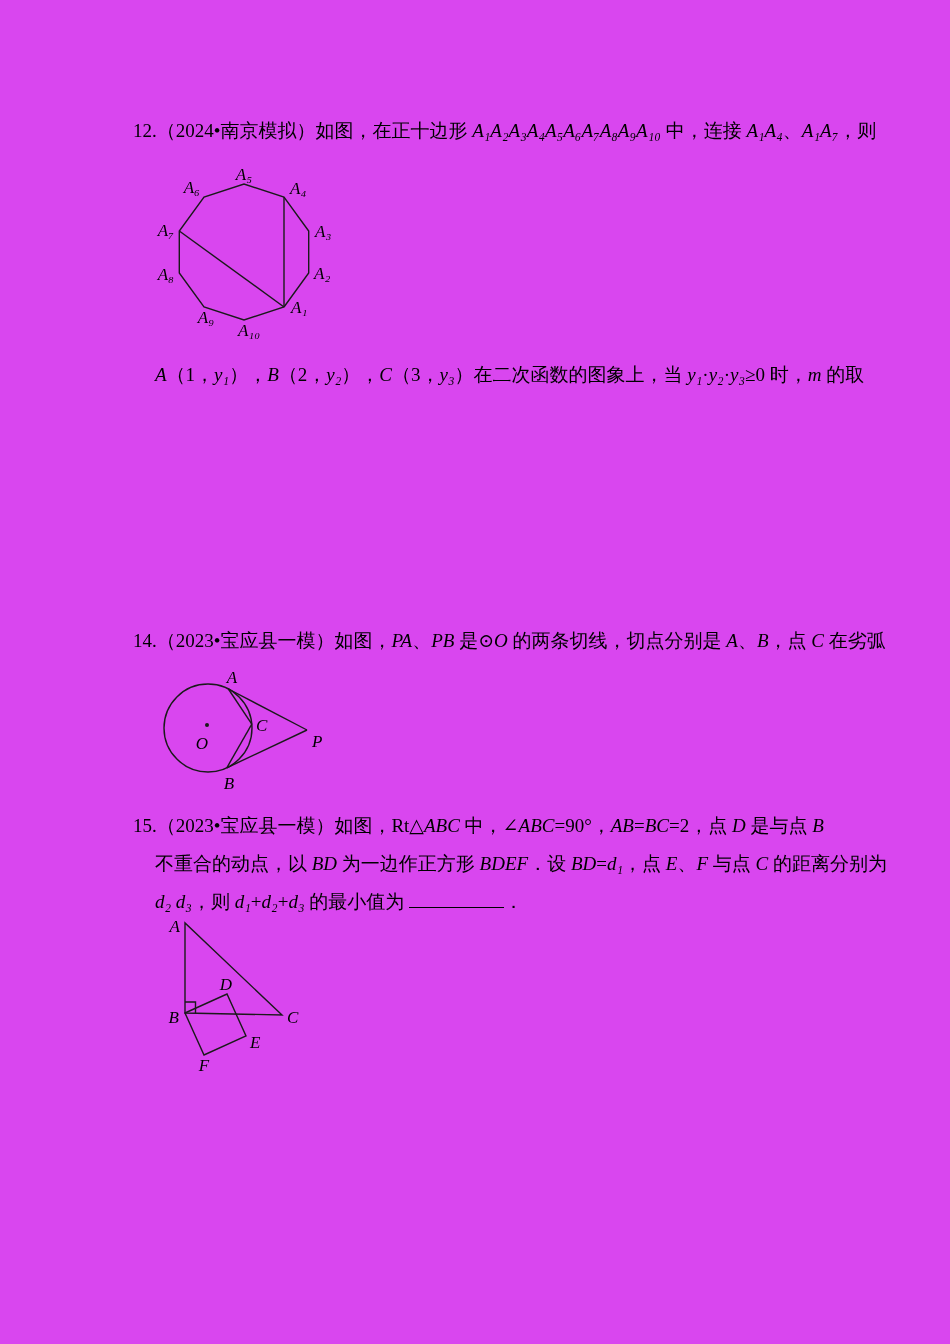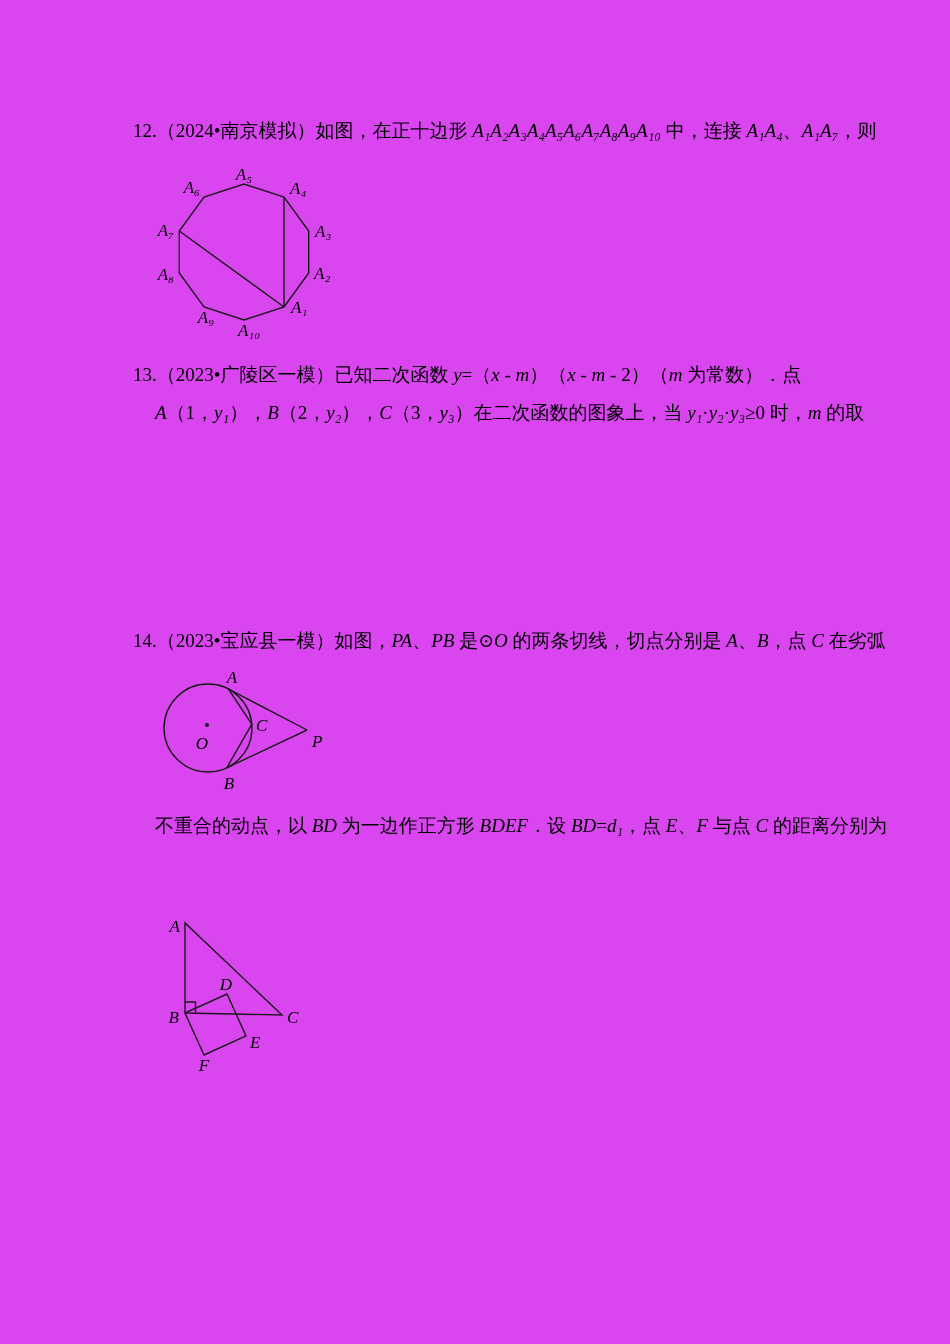--- a/index.html
+++ b/index.html
@@ -61,21 +61,20 @@
     <text x="290" y="194" text-anchor="start">A₄</text>
     <text x="244" y="180" text-anchor="middle">A₅</text>
     <text x="200" y="193" text-anchor="end">A₆</text>
     <text x="174" y="236" text-anchor="end">A₇</text>
     <text x="174" y="280" text-anchor="end">A₈</text>
     <text x="206" y="323" text-anchor="middle">A₉</text>
     <text x="249" y="336" text-anchor="middle">A₁₀</text>
   </svg>
 
   <div id="p13" class="prob">
-      <div class="line"><span class="rm">13.（2023•广陵区一模）已知二次函数 </span><span class="it">y</span><span class="rm">=（</span><span class="it">x</span><span class="rm"> - </span><span class="it">m</span><span class="rm">）（</span><span class="it">x</span><span class="rm"> - </span><span class="it">m</span><span class="rm"> - 2）（</span><span class="it">m</span><span class="rm"> 为常数）．点</span></div>
       <div class="line cont"><span class="it">A</span><span class="rm">（1，</span><span class="it">y₁</span><span class="rm">），</span><span class="it">B</span><span class="rm">（2，</span><span class="it">y₂</span><span class="rm">），</span><span class="it">C</span><span class="rm">（3，</span><span class="it">y₃</span><span class="rm">）在二次函数的图象上，当 </span><span class="it">y₁</span><span class="rm">·</span><span class="it">y₂</span><span class="rm">·</span><span class="it">y₃</span><span class="rm">≥0 时，</span><span class="it">m</span><span class="rm"> 的取</span></div>
     </div>
 
   <div id="p14" class="prob">
       <div class="line"><span class="rm">14.（2023•宝应县一模）如图，</span><span class="it">PA</span><span class="rm">、</span><span class="it">PB</span><span class="rm"> 是⊙</span><span class="it">O</span><span class="rm"> 的两条切线，切点分别是 </span><span class="it">A</span><span class="rm">、</span><span class="it">B</span><span class="rm">，点 </span><span class="it">C</span><span class="rm"> 在劣弧</span></div>
     </div>
 
   <svg id="fig14" class="fig" viewBox="158 668 170 126" xmlns="http://www.w3.org/2000/svg">
     <circle cx="208" cy="728" r="44"></circle>
     <circle class="dot" cx="207" cy="725" r="2"></circle>
@@ -84,21 +83,23 @@
     <line x1="228.4" y1="689" x2="251.8" y2="724.2"></line>
     <line x1="251.8" y1="724.2" x2="226.8" y2="767.8"></line>
     <text x="202" y="749" text-anchor="middle">O</text>
     <text x="232" y="683" text-anchor="middle">A</text>
     <text x="229" y="789" text-anchor="middle">B</text>
     <text x="256" y="731" text-anchor="start">C</text>
     <text x="312" y="747" text-anchor="start">P</text>
   </svg>
 
   <div id="p15" class="prob">
+      <div class="line"><span class="rm">15.（2023•宝应县一模）如图，Rt△</span><span class="it">ABC</span><span class="rm"> 中，∠</span><span class="it">ABC</span><span class="rm">=90°，</span><span class="it">AB</span><span class="rm">=</span><span class="it">BC</span><span class="rm">=2，点 </span><span class="it">D</span><span class="rm"> 是与点 </span><span class="it">B</span></div>
       <div class="line cont"><span class="rm">不重合的动点，以 </span><span class="it">BD</span><span class="rm"> 为一边作正方形 </span><span class="it">BDEF</span><span class="rm">．设 </span><span class="it">BD</span><span class="rm">=</span><span class="it">d₁</span><span class="rm">，点 </span><span class="it">E</span><span class="rm">、</span><span class="it">F</span><span class="rm"> 与点 </span><span class="it">C</span><span class="rm"> 的距离分别为</span></div>
+      <div class="line cont"><span class="it">d₂ d₃</span><span class="rm">，则 </span><span class="it">d₁</span><span class="rm">+</span><span class="it">d₂</span><span class="rm">+</span><span class="it">d₃</span><span class="rm"> 的最小值为 </span><span class="blank" style="width: 95px;"></span><span class="rm">．</span></div>
     </div>
 
   <svg id="fig15" class="fig" viewBox="160 916 142 160" xmlns="http://www.w3.org/2000/svg">
     <polygon points="185,923 185,1013 282,1015"></polygon>
     <polygon points="185,1013 227,994 246,1036 204,1055"></polygon>
     <path d="M 185 1002 L 195.5 1002 L 195.5 1013"></path>
     <text x="180" y="932" text-anchor="end">A</text>
     <text x="179" y="1023" text-anchor="end">B</text>
     <text x="287" y="1023" text-anchor="start">C</text>
     <text x="226" y="990" text-anchor="middle">D</text>

